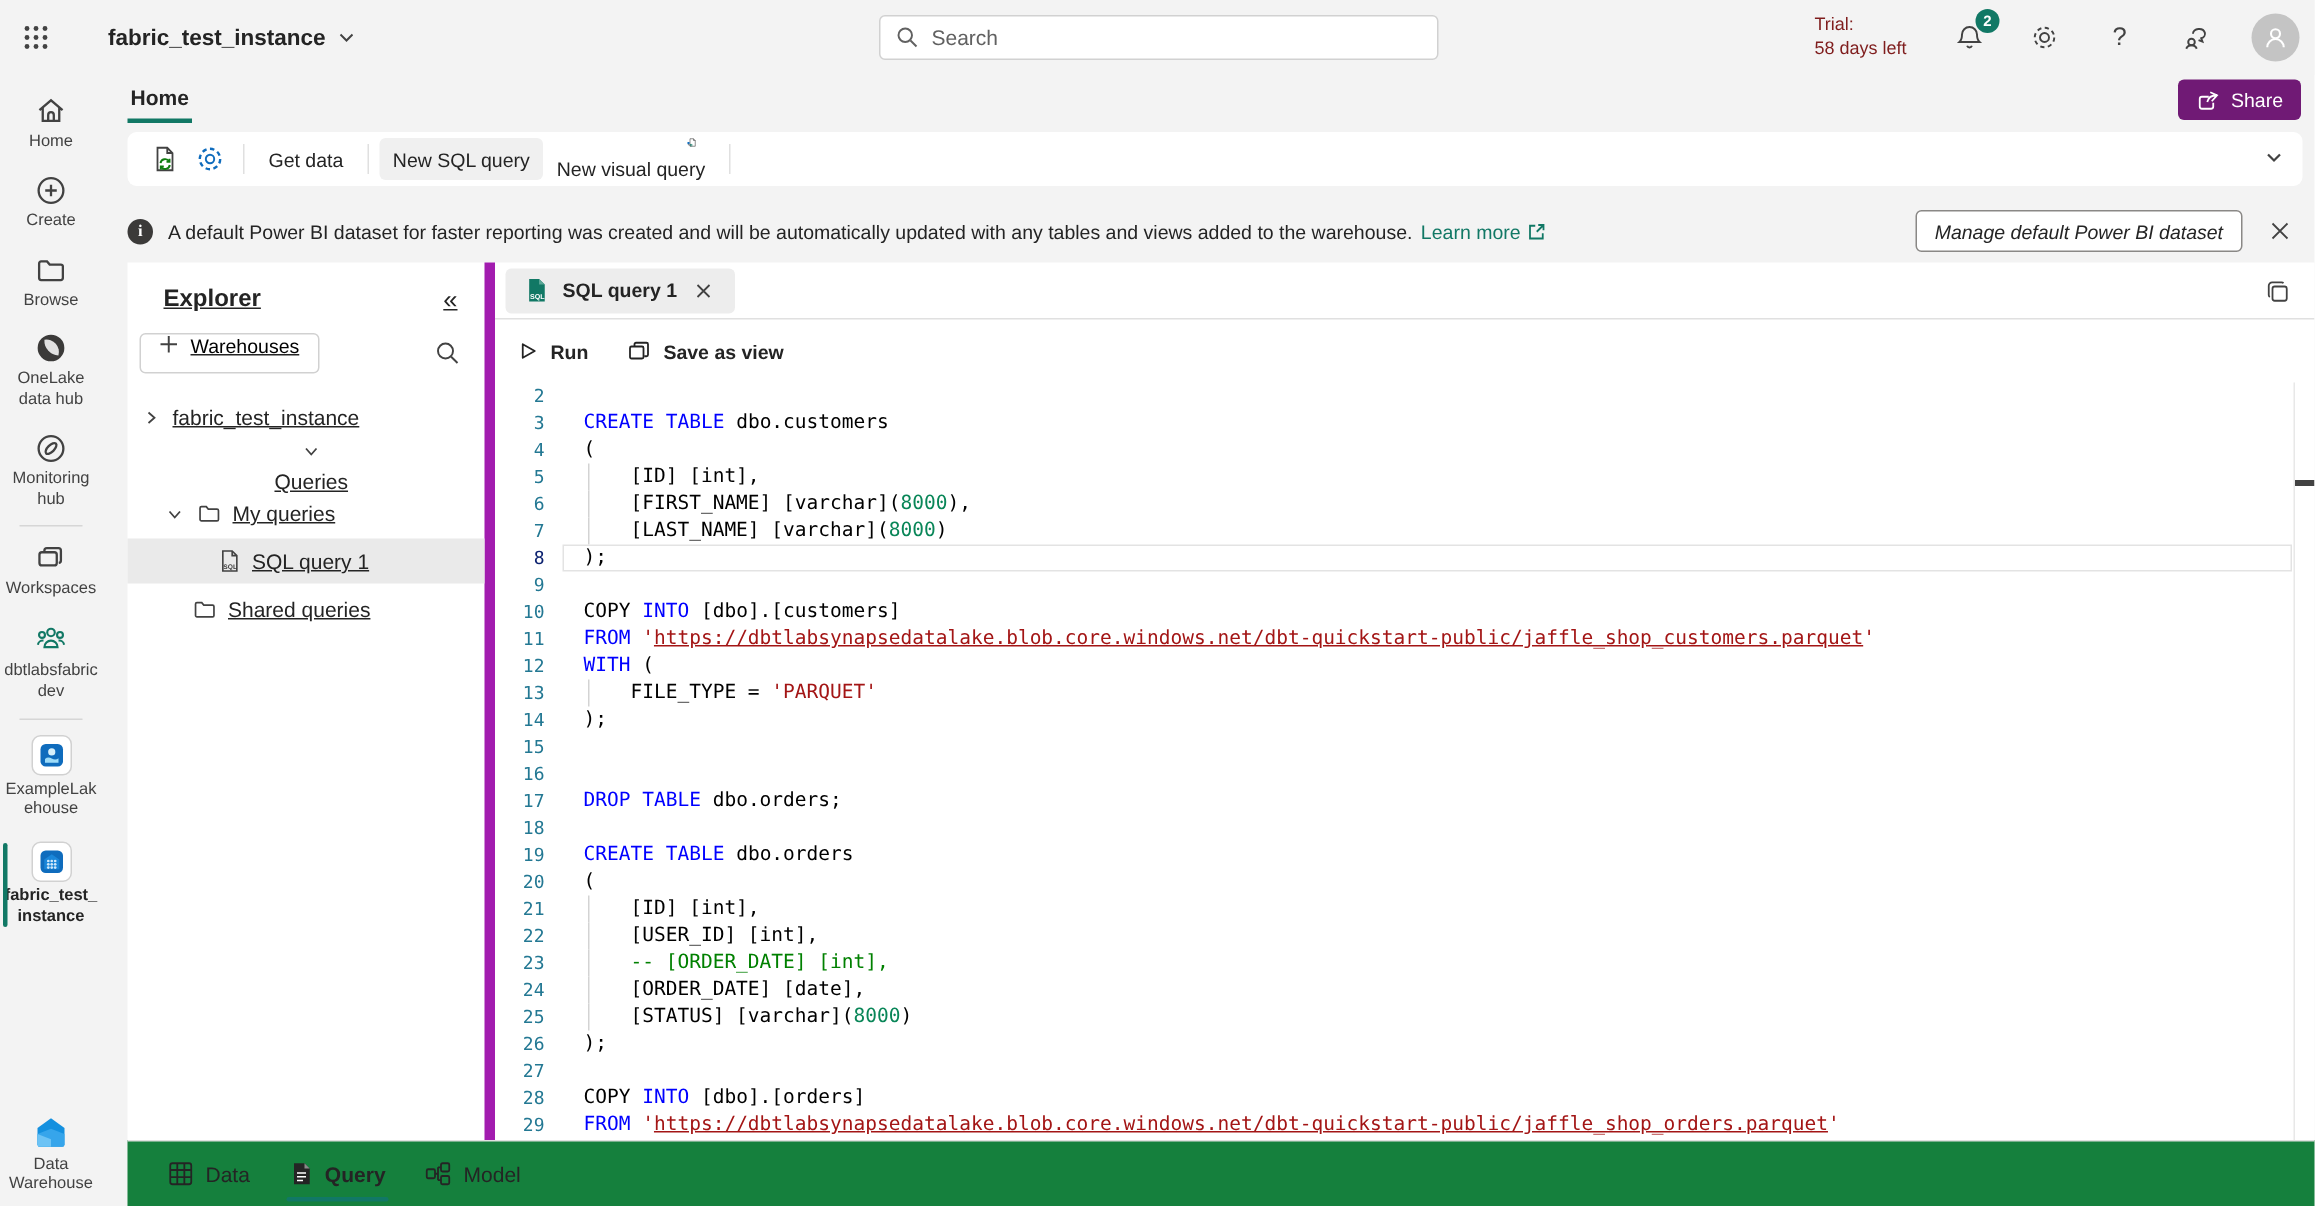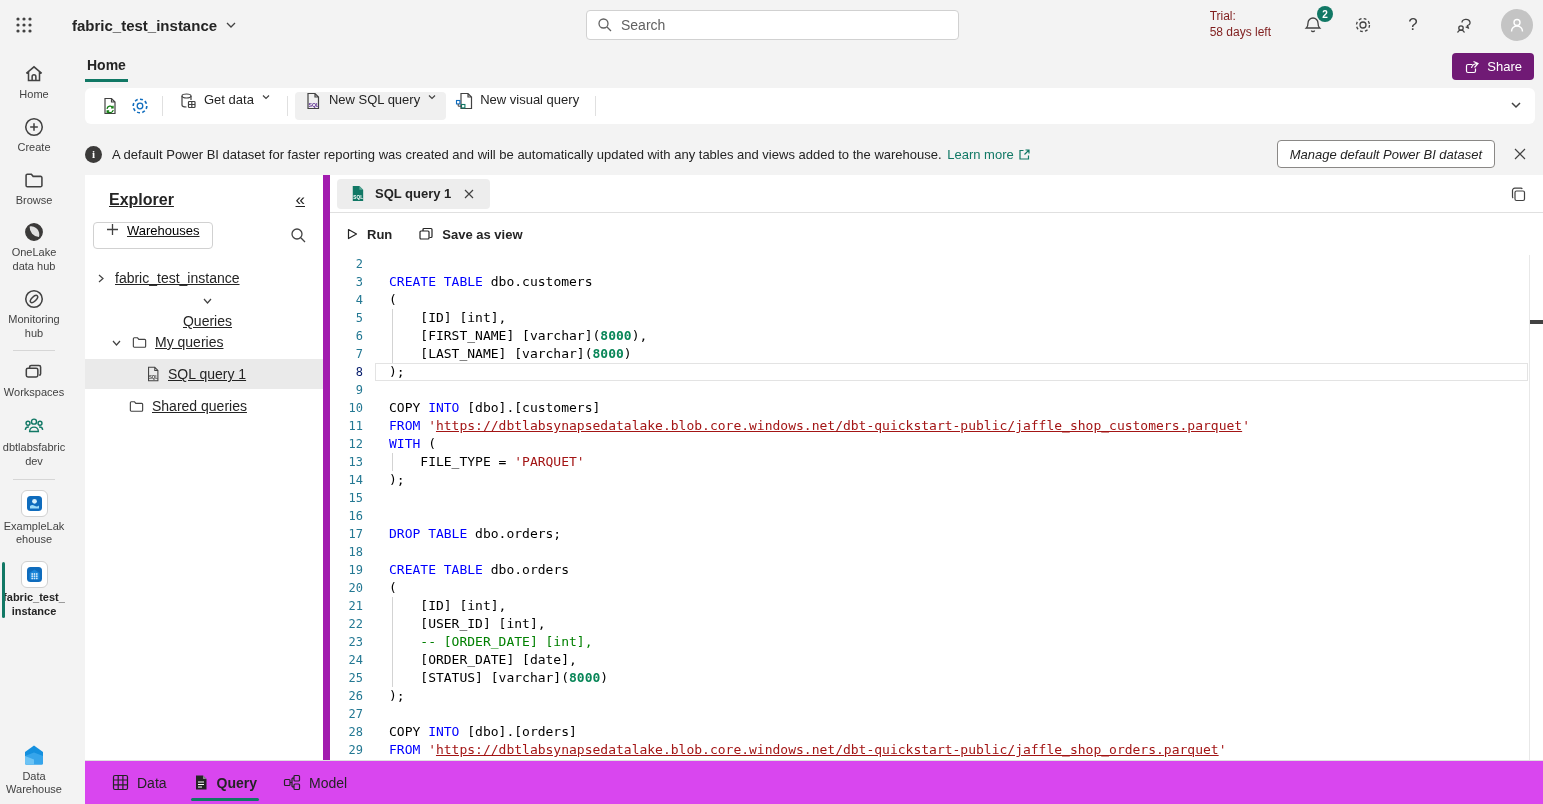--- a/index.html
+++ b/index.html
@@ -36,21 +36,21 @@
 
   
   .content { position:absolute; left:68px; top:50px; right:0; bottom:0; }
   .tabrow { position:absolute; top:0; left:0; right:0; height:32px; display:flex; align-items:center; padding-left:17px; }
   .home-tab { font-size:14px; font-weight:bold; height:32px; display:flex; align-items:center; border-bottom:3px solid #117865; padding:0 2px; cursor:pointer; }
   .share-btn { position:absolute; right:9px; top:3px; height:27px; background:#701a75; color:#fff; border:none; border-radius:4px; display:flex; align-items:center; gap:7px; padding:0 12px; font-size:13px; font-family:inherit; cursor:pointer; }
 
   .ribbon { position:absolute; top:38px; left:17px; width:1450px; height:36px; background:#fff; border-radius:6px; display:flex; align-items:center; padding:0 10px; }
   .rb-iconbtn { width:30px; height:28px; display:flex; align-items:center; justify-content:center; border-radius:4px; cursor:pointer; }
   .rb-divider { width:1px; height:20px; background:#e0e0e0; margin:0 7px; }
-  .rb-btn { display:flex; align-items:flex-start; gap:7px; height:28px; padding:0 9px; border-radius:4px; font-size:13px; cursor:pointer; }
+  .rb-btn { display:flex; align-items:flex-end; gap:7px; height:28px; padding:0 9px; border-radius:4px; font-size:13px; cursor:pointer;flex-direction:column; }
   .rb-btn.hl { background:#f0f0f0; }
   .rb-collapse { position:absolute; right:12px; top:10px; cursor:pointer; }
 
   .banner { position:absolute; top:84px; left:0; right:0; height:40px; display:flex; align-items:center; gap:10px; padding:0 12px 0 17px; }
   .info-ic { width:17px; height:17px; border-radius:50%; background:#3b3a39; color:#fff; font-size:11px; font-weight:bold; font-family:"Liberation Serif",serif; display:flex; align-items:center; justify-content:center; flex:none; }
   .banner-text { font-size:13px; color:#242424; }
   .learn-more { color:#117865; text-decoration:none; display:inline-flex; align-items:center; gap:4px; margin-left:2px; cursor:pointer; }
   .banner-right { margin-left:auto; display:flex; align-items:center; gap:14px; }
   .manage-btn { height:28px; background:#fff; border:1px solid #8a8886; border-radius:4px; padding:0 12px; font-size:13px; font-family:inherit; cursor:pointer; color:#242424; white-space:nowrap;font-style:italic; }
   .x-btn { width:22px; height:22px; display:flex; align-items:center; justify-content:center; cursor:pointer; }
@@ -78,28 +78,28 @@
   .runbar { height:42px; display:flex; align-items:center; gap:26px; padding-left:15px;font-weight:bold; }
   .runbar .act { display:flex; align-items:center; gap:8px; font-size:13px; cursor:pointer; }
 
   .codearea { position:absolute; top:80px; left:0; right:0; bottom:0; font-family:"DejaVu Sans Mono","Liberation Mono",monospace; font-size:13px; }
   .codeline { height:18px; line-height:18px; white-space:pre; display:flex; position:relative; }
   .lnum { width:33px; text-align:right; color:#237893; font-size:12px; flex:none; }
   .lnum.cur { color:#0b216f; }
   .ltext { padding-left:26px; }
   .codeline.current::after { content:""; position:absolute; left:45px; right:15px; top:0; bottom:0; border:1px solid #e3e3e3; pointer-events:none; }
   .guide { position:absolute; left:62px; top:0; bottom:0; width:1px; background:#d3d3d3; }
-  .tk-kw { color:#0000ff; } .tk-pl { color:#000000; } .tk-num { color:#098658;font-weight:bold; }
+  .tk-kw { color:#0000ff; } .tk-pl { color:#000000; } .tk-num { color:#098658; }
   .tk-str { color:#a31515; } .tk-link { color:#a31515; text-decoration:underline; }
   .tk-com { color:#008000; }
   .overview { position:absolute; top:0; right:0; bottom:0; width:14px; border-left:1px solid #e8e8e8; }
   .cursor-dash { position:absolute; top:65px; left:0; right:0; height:4px; background:#424242; }
 
   
-  .bottombar { position:absolute; left:17px; right:0; bottom:0; height:44px; background:#d946ef; border-top:1px solid #e0e0e0; display:flex; align-items:center; padding-left:14px; }
+  .bottombar { position:absolute; left:17px; right:0; bottom:0; height:44px; background:#15803d; border-top:1px solid #e0e0e0; display:flex; align-items:center; padding-left:14px; }
   .btab { height:43px; display:flex; align-items:center; gap:8px; padding:0 13px; font-size:14px; position:relative; cursor:pointer; }
   .btab.active { font-weight:bold; }
   .btab.active::after { content:""; position:absolute; left:11px; right:11px; bottom:3px; height:3px; border-radius:2px; background:#117865; }
 </style>
 </head>
 <body>
 
 <div class="topbar">
   <div class="waffle">
     <svg width="18" height="18" viewBox="0 0 18 18">

